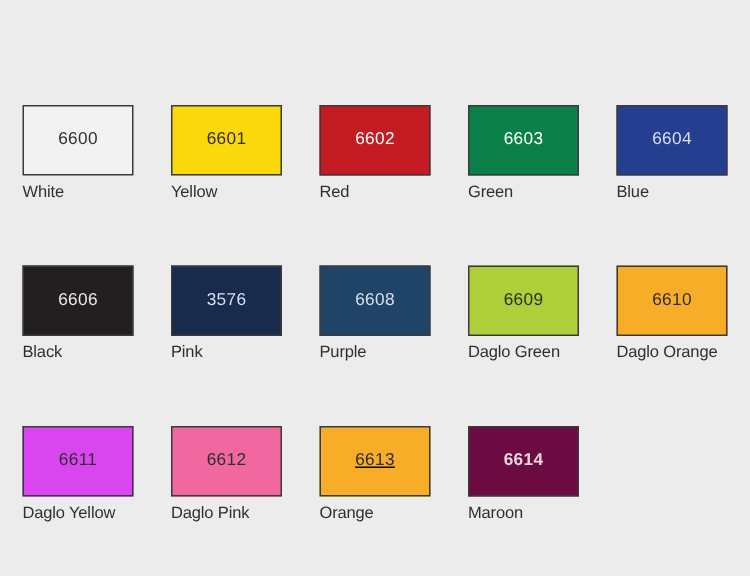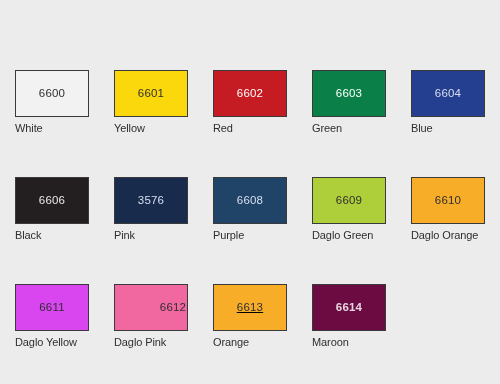--- a/index.html
+++ b/index.html
@@ -127,21 +127,21 @@
         <div class="swatch-label">Daglo Orange</div>
       </div>
       <div class="swatch-cell">
         <div class="swatch-chip" style="background: #d946ef; border-color: rgb(58, 58, 60);">
           <span class="swatch-code" style="color: rgb(47, 47, 49);">6611</span>
         </div>
         <div class="swatch-label">Daglo Yellow</div>
       </div>
       <div class="swatch-cell">
         <div class="swatch-chip" style="background: rgb(240, 104, 159); border-color: rgb(58, 58, 60);">
-          <span class="swatch-code" style="color: rgb(47, 47, 49); padding-left: 44px;">6612</span>
+          <span class="swatch-code" style="color: rgb(47, 47, 49);">6612</span>
         </div>
         <div class="swatch-label">Daglo Pink</div>
       </div>
       <div class="swatch-cell">
         <div class="swatch-chip" style="background: rgb(247, 173, 40); border-color: rgb(58, 58, 60); text-decoration: underline;">
           <span class="swatch-code" style="color: rgb(47, 47, 49);">6613</span>
         </div>
         <div class="swatch-label">Orange</div>
       </div>
       <div class="swatch-cell">

